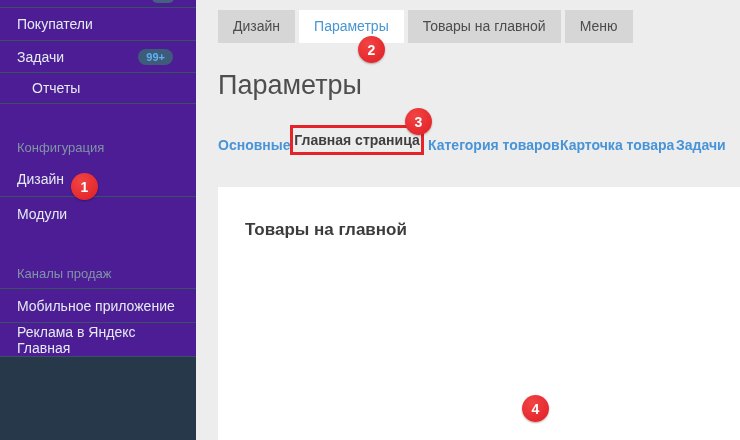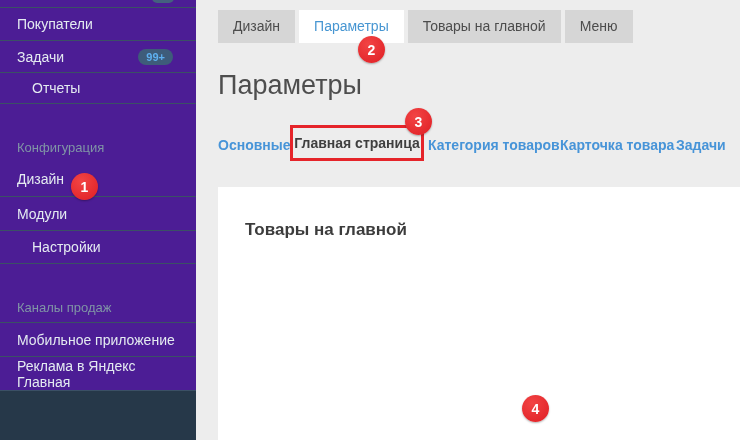--- a/index.html
+++ b/index.html
@@ -39,21 +39,21 @@
   .tabs { position:absolute; left:22px; top:10px; display:flex; gap:4px; white-space:nowrap; }
   .tab { height:33px; line-height:33px; padding:0 15px; background:#d6d6d6;
          color:#4c4c4c; font-size:14px; cursor:pointer; }
   .tab.active { background:#ffffff; color:#4796d2; }
 
   .page-title { position:absolute; left:22px; top:70px; font-size:27px; font-weight:400;
                 color:#4e4e4e; }
 
   .subtab { position:absolute; top:131px; font-size:14px; font-weight:bold;
             color:#4794d8; text-decoration:none; cursor:pointer;margin-top:6px; }
-  .red-box { position:absolute; left:94px; top:125px; width:134px; height:36px;
+  .red-box { position:absolute; left:94px; top:125px; width:134px; height:30px;
              border:3px solid #e5242a; display:flex; align-items:center;
              justify-content:center; z-index:20; background:transparent; }
   .red-box .subtab-current { font-size:14px; font-weight:bold; color:#3f3f3f;
                              cursor:pointer; white-space:nowrap; }
 
   
   .card { position:absolute; left:22px; top:187px; width:522px; height:253px;
           background:#ffffff; }
   .card-heading { position:absolute; left:27px; top:33px; font-size:17px;
                   font-weight:bold; color:#3c3c3c; }
@@ -80,23 +80,20 @@
     </div>
 
     <div class="side-gap"></div>
     <div class="side-section">Конфигурация</div>
 
     <div class="side-item tall">
       <span>Дизайн</span>
     </div>
     <div class="side-item tall bt">
       <span>Модули</span>
-    </div>
-    <div class="side-item tall bt bb">
-      <span>Настройки</span>
     </div>
 
     <div class="side-gap"></div>
     <div class="side-section">Каналы продаж</div>
 
     <div class="side-item tall bt">
       <span>Мобильное приложение</span>
     </div>
     <div class="side-item tall bt">
       <span>Реклама в Яндекс Главная</span>

